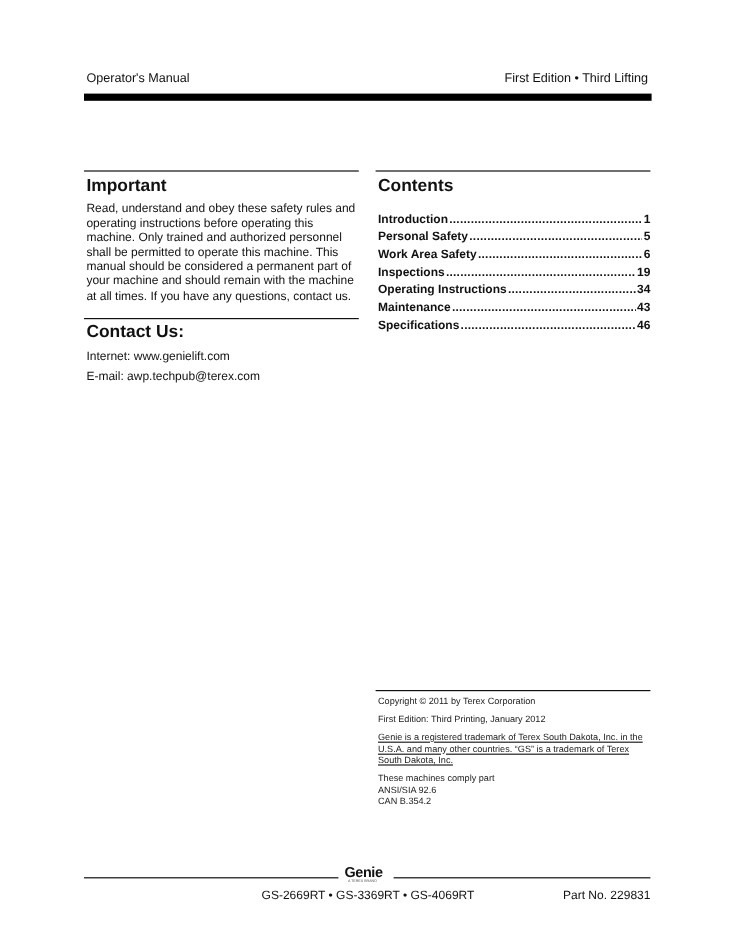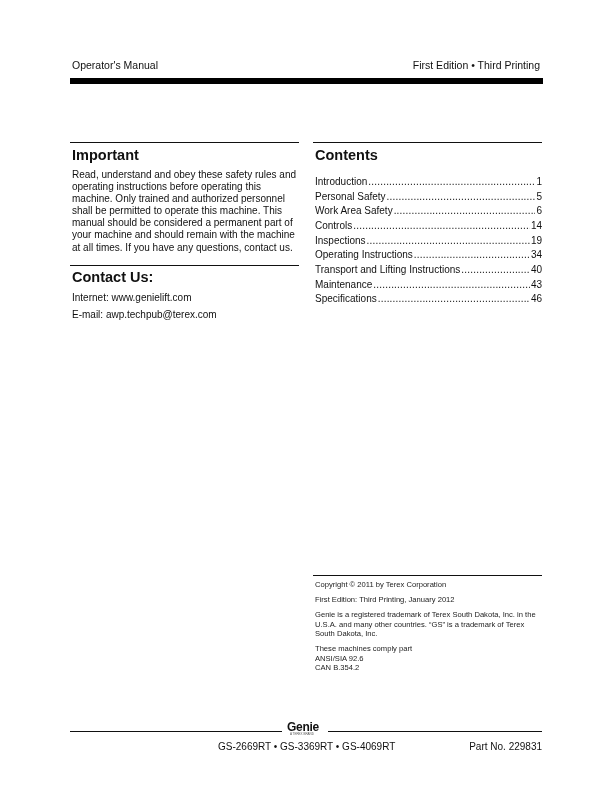--- a/index.html
+++ b/index.html
@@ -8,36 +8,36 @@
   .abs { position:absolute; }
   .hdr { top:59px; font-size:10.5px; }
   .hdr-left { left:72px; }
   .hdr-right { right:72px; text-align:right; }
   .thick-rule { left:70px; top:78px; width:473px; height:6px; background:#000; }
   .rule { height:1px; background:#111; }
   h2 { margin:0; font-size:14.5px; font-weight:bold; }
   .imp-body { left:72px; top:169px; width:228px; font-size:10px; line-height:12.1px; }
   .contact-line { left:72px; font-size:10px; }
   .toc { left:315px; top:174px; width:227px; }
-  .toc-row { display:flex; align-items:center; font-size:10px; height:14.7px; }
+  .toc-row { display:flex; align-items:flex-end; font-size:10px; height:14.7px;font-weight:bold; }
   .toc-title { white-space:nowrap; }
   .toc-dots { flex:1; overflow:hidden; white-space:nowrap; margin:0 1px; letter-spacing:0.2px; }
   .toc-dots::after { content:"........................................................................................................................................"; }
   .toc-page { white-space:nowrap; }
   .copy { left:315px; width:230px; font-size:7.6px; line-height:9.6px; color:#222; }
   .footer-models { left:218px; top:741px; font-size:10px; }
   .footer-part { right:70px; top:741px; font-size:10px; }
   .logo { left:287px; top:720px; font-size:12px; font-weight:bold; letter-spacing:-0.3px; }
   .logo-sub { left:290px; top:732px; font-size:3px; color:#555; }
 </style>
 </head>
 <body>
 
 <div class="abs hdr hdr-left">Operator's Manual</div>
-<div class="abs hdr hdr-right">First Edition • Third Printing</div>
+<div class="abs hdr hdr-right">First Edition • Third Lifting</div>
 <div class="abs thick-rule"></div>
 
 <div class="abs rule" style="left:70px; top:142px; width:229px;"></div>
 <h2 class="abs" style="left:72px; top:147px;">Important</h2>
 <div class="abs imp-body">Read, understand and obey these safety rules and operating instructions before operating this machine. Only trained and authorized personnel shall be permitted to operate this machine. This manual should be considered a permanent part of your machine and should remain with the machine at all times. If you have any questions, contact us.</div>
 
 <div class="abs rule" style="left:70px; top:265px; width:229px;"></div>
 <h2 class="abs" style="left:72px; top:269px;">Contact Us:</h2>
 <div class="abs contact-line" style="top:292px;">Internet: www.genielift.com</div>
 <div class="abs contact-line" style="top:309px;">E-mail: awp.techpub@terex.com</div>
@@ -54,55 +54,45 @@
       <span class="toc-title">Personal Safety</span>
       <span class="toc-dots"></span>
       <span class="toc-page">5</span>
     </div>
   <div class="toc-row">
       <span class="toc-title">Work Area Safety</span>
       <span class="toc-dots"></span>
       <span class="toc-page">6</span>
     </div>
   <div class="toc-row">
-      <span class="toc-title">Controls</span>
-      <span class="toc-dots"></span>
-      <span class="toc-page">14</span>
-    </div>
-  <div class="toc-row">
       <span class="toc-title">Inspections</span>
       <span class="toc-dots"></span>
       <span class="toc-page">19</span>
     </div>
   <div class="toc-row">
       <span class="toc-title">Operating Instructions</span>
       <span class="toc-dots"></span>
       <span class="toc-page">34</span>
-    </div>
-  <div class="toc-row">
-      <span class="toc-title">Transport and Lifting Instructions</span>
-      <span class="toc-dots"></span>
-      <span class="toc-page">40</span>
     </div>
   <div class="toc-row">
       <span class="toc-title">Maintenance</span>
       <span class="toc-dots"></span>
       <span class="toc-page">43</span>
     </div>
   <div class="toc-row">
       <span class="toc-title">Specifications</span>
       <span class="toc-dots"></span>
       <span class="toc-page">46</span>
     </div>
 </div>
 
 <div class="abs rule" style="left:313px; top:575px; width:229px;"></div>
 <div class="abs copy" style="top:580px;">Copyright © 2011 by Terex Corporation</div>
 <div class="abs copy" style="top:595px;">First Edition: Third Printing, January 2012</div>
-<div class="abs copy" style="top:610px;">Genie is a registered trademark of Terex South Dakota, Inc. in the U.S.A. and many other countries. “GS” is a trademark of Terex South Dakota, Inc.</div>
+<div class="abs copy" style="top:610px;text-decoration:underline;">Genie is a registered trademark of Terex South Dakota, Inc. in the U.S.A. and many other countries. “GS” is a trademark of Terex South Dakota, Inc.</div>
 <div class="abs copy" style="top:644px;">These machines comply part</div>
 <div class="abs copy" style="top:653.5px;">ANSI/SIA 92.6</div>
 <div class="abs copy" style="top:663px;">CAN B.354.2</div>
 
 <div class="abs rule" style="left:70px; top:731px; width:212px;"></div>
 <div class="abs rule" style="left:328px; top:731px; width:214px;"></div>
 <div class="abs logo">Genie</div>
 <div class="abs logo-sub">A TEREX BRAND</div>
 <div class="abs footer-models">GS-2669RT • GS-3369RT • GS-4069RT</div>
 <div class="abs footer-part">Part No. 229831</div>

